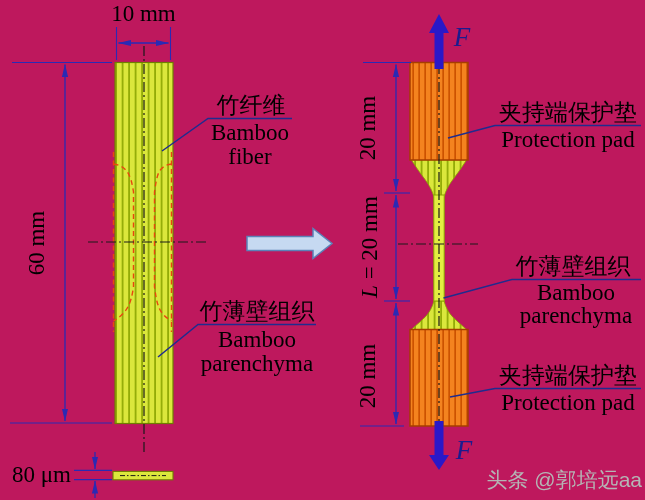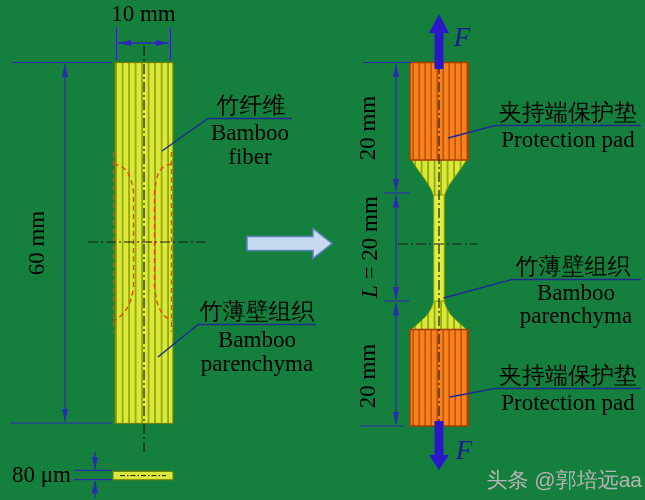--- a/index.html
+++ b/index.html
@@ -1,16 +1,16 @@
 <!DOCTYPE html>
 <html><head>
 <meta charset="utf-8">
 <style>
   html,body { margin:0; padding:0; background:#ffffff; }
-  .page { position:relative; width:645px; height:500px; background:#15803d; overflow:hidden;
+  .page { position:relative; width:645px; height:500px; background:#be185d; overflow:hidden;
           font-family:"Liberation Serif", serif; }
   svg { display:block; }
   text { fill:#000000; }
   .dim-text  { font:23px "Liberation Serif", serif; }
   .zh-text   { font:23px "Liberation Serif", serif; }
   .en-text   { font:23px "Liberation Serif", serif; }
   .force-text{ font:italic 27px "Liberation Serif", serif; fill:#1b1b8e; }
   .wm-text   { font:21px "Liberation Sans", sans-serif; fill:#b5b5b5; }
   .dimline   { stroke:#2a2ab4; stroke-width:1.3; fill:none; }
   .extline   { stroke:#2a2ab4; stroke-width:1.1; fill:none; }

